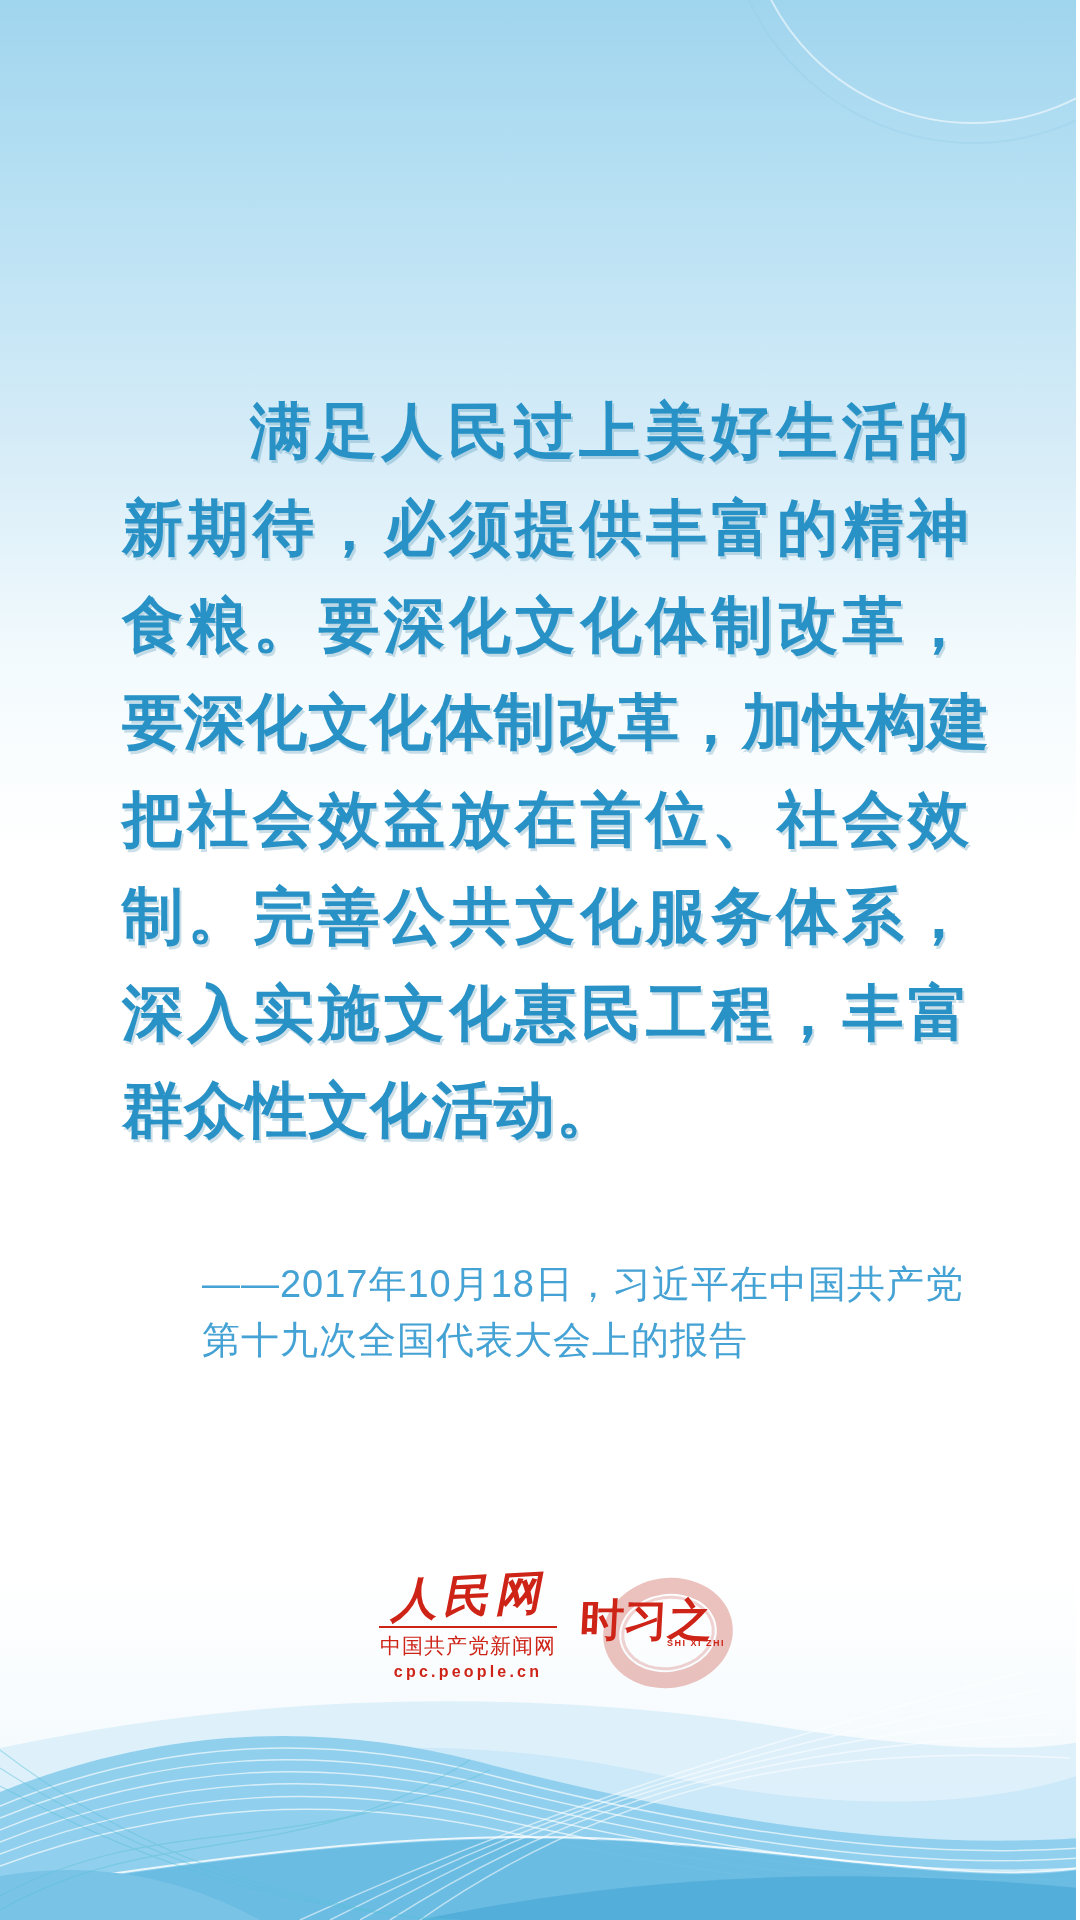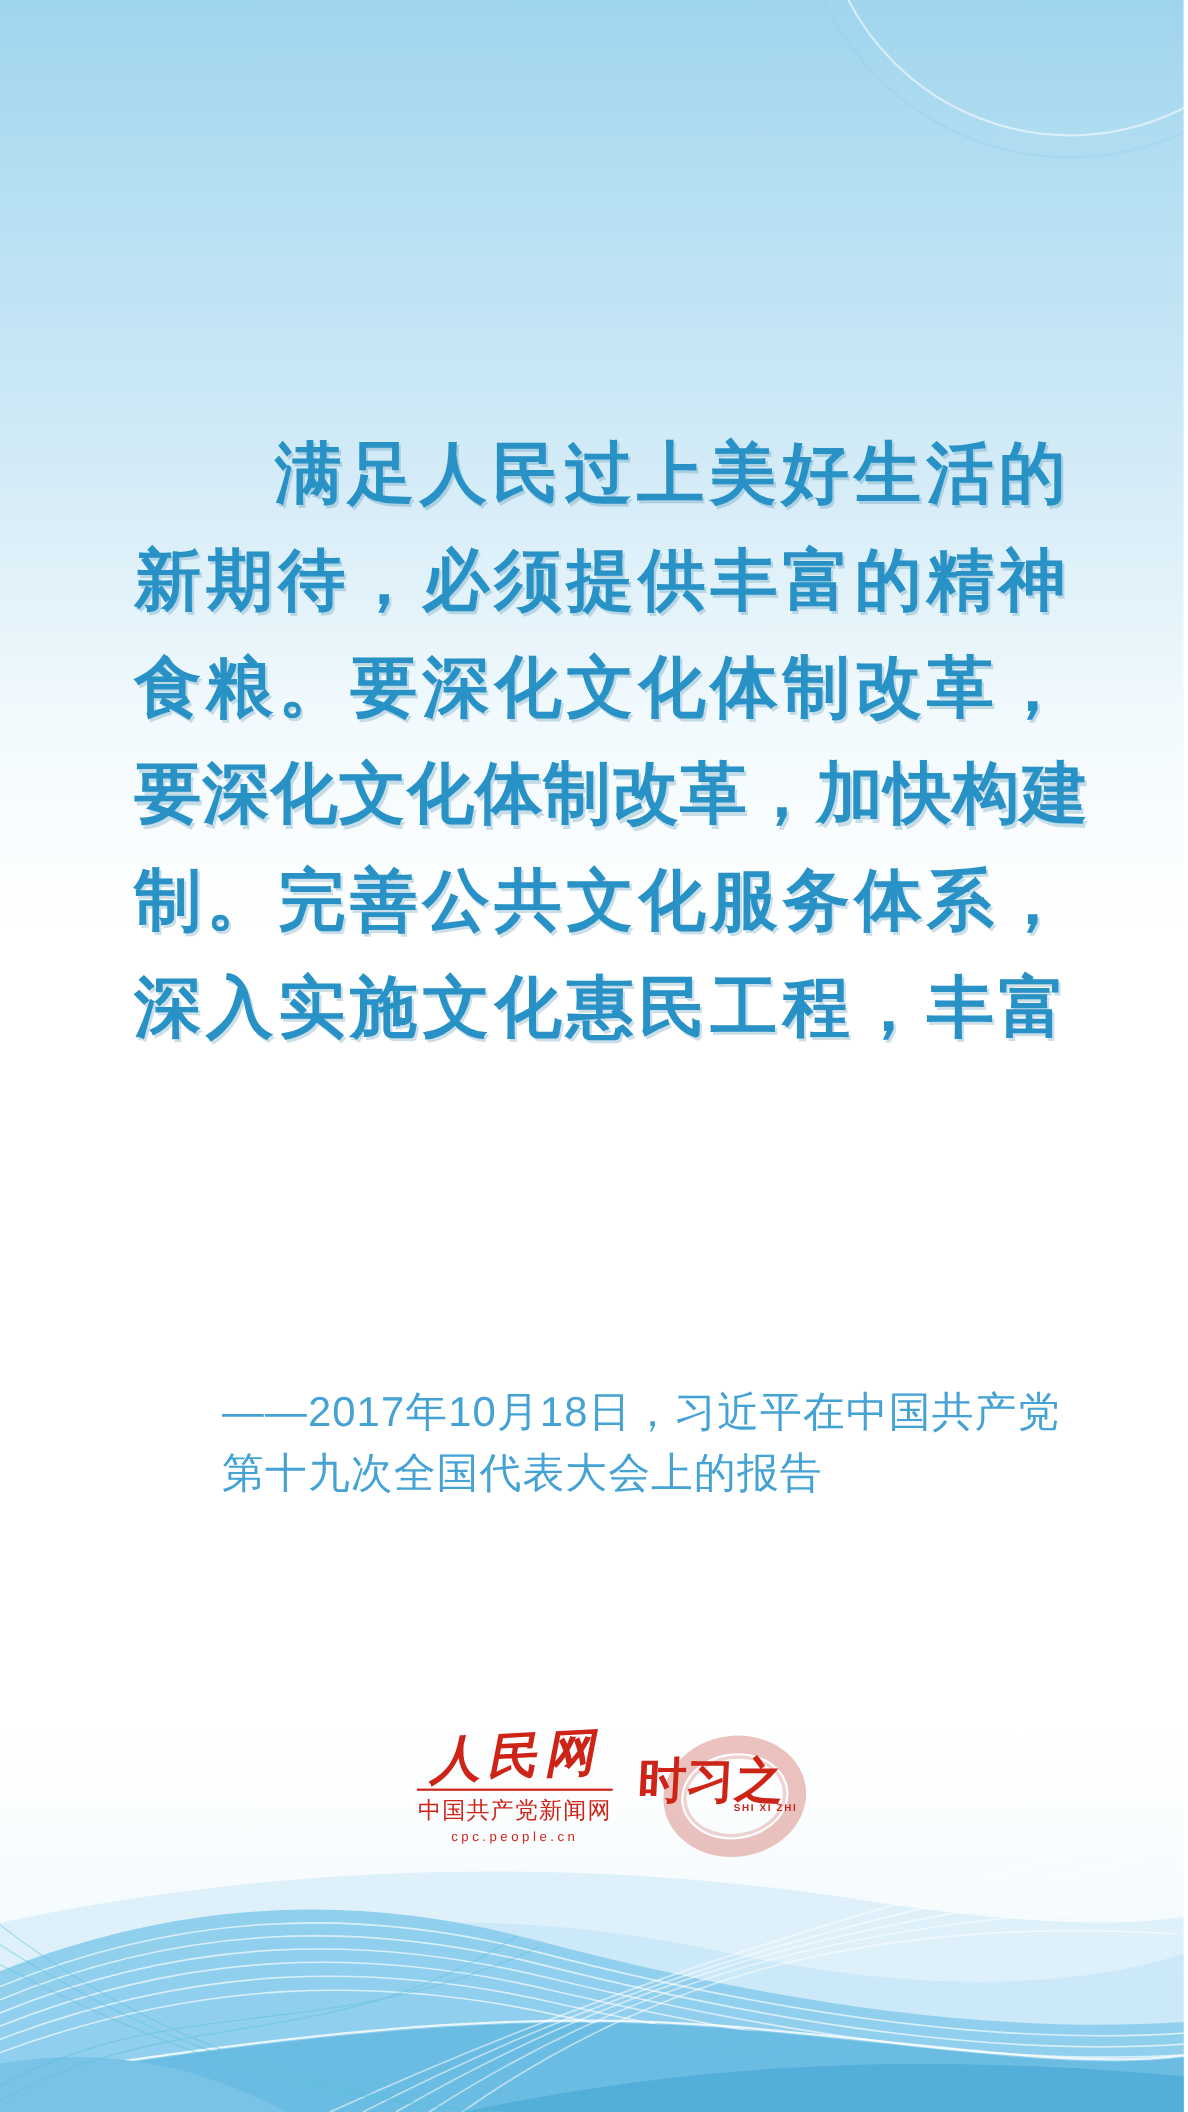--- a/index.html
+++ b/index.html
@@ -20,21 +20,21 @@
   .q-line.last{text-align-last:left;}
   
   .attribution{position:absolute;top:1256px;right:112px;text-align:left;
     font-size:38px;line-height:56px;font-weight:500;letter-spacing:1px;white-space:nowrap;}
   
   .people-logo{position:absolute;left:379px;top:1568px;width:178px;text-align:center;}
   .people-name{font-family:"DejaVu Serif","Liberation Serif",serif;font-style:italic;font-weight:bold;
     font-size:46px;line-height:56px;letter-spacing:6px;transform:rotate(-3deg);}
   .people-divider{height:2px;width:178px;margin:2px 0 0 0;}
   .people-sub{font-size:21px;font-weight:normal;letter-spacing:1px;margin-top:4px;white-space:nowrap;}
-  .people-url{font-size:12px;font-weight:normal;letter-spacing:3.2px;margin-top:3px;white-space:nowrap;}
+  .people-url{font-size:16px;font-weight:bold;letter-spacing:3.2px;margin-top:3px;white-space:nowrap;}
   
   .sxz-logo{position:absolute;left:560px;top:1568px;width:185px;height:125px;}
   .sxz-ring{position:absolute;left:43px;top:10px;width:98px;height:78px;border-radius:50%;
     border:16px solid rgba(201,79,70,0.35);transform:rotate(-8deg);}
   .sxz-ring::after{content:"";position:absolute;left:2px;top:2px;right:2px;bottom:2px;
     border-radius:50%;border:3px solid rgba(201,79,70,0.25);}
   .sxz-name{position:absolute;left:20px;top:30px;width:132px;display:flex;justify-content:space-between;
     font-size:44px;font-weight:bold;line-height:44px;transform:skewX(-3deg);}
   .sxz-rom{position:absolute;left:107px;top:70px;font-size:9px;font-weight:bold;
     letter-spacing:1.5px;white-space:nowrap;}
@@ -47,22 +47,24 @@
 <div class="page">
 
   <div class="arc arc1"></div>
   <div class="arc arc2"></div>
 
   <div class="quote" style="color: rgb(40, 146, 198);">
     <div class="q-line first">满足人民过上美好生活的</div>
     <div class="q-line">新期待，必须提供丰富的精神</div>
     <div class="q-line">食粮。要深化文化体制改革，</div>
     <div class="q-line">要深化文化体制改革，加快构建</div>
+    <div class="q-line">把社会效益放在首位、社会效</div>
     <div class="q-line">制。完善公共文化服务体系，</div>
     <div class="q-line">深入实施文化惠民工程，丰富</div>
+    <div class="q-line last">群众性文化活动。</div>
   </div>
 
   <div class="attribution" style="color: rgb(69, 162, 212);">
     <div>——2017年10月18日，习近平在中国共产党</div>
     <div>第十九次全国代表大会上的报告</div>
   </div>
 
   <div class="people-logo" style="color: rgb(206, 36, 24);">
     <div class="people-name">人民网</div>
     <div class="people-divider" style="background: rgb(206, 36, 24);"></div>

